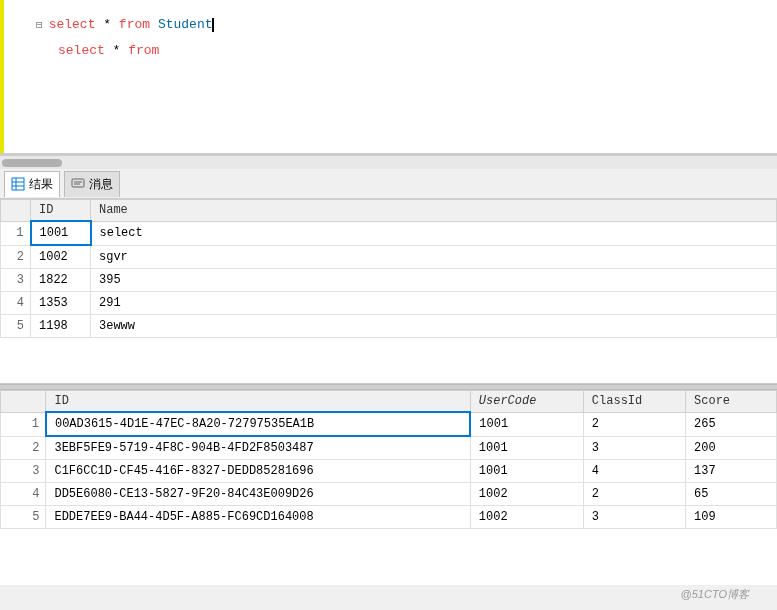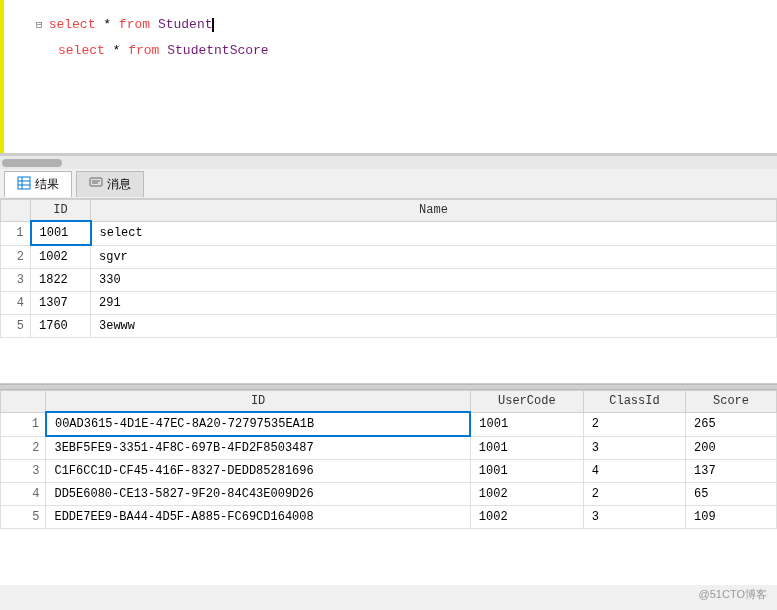--- a/index.html
+++ b/index.html
@@ -37,21 +37,21 @@
     .yellow-bar {
       width: 4px;
       background: #e6e600;
       position: absolute;
       left: 0;
       top: 0;
       bottom: 0;
     }
 
     .kw { color: #ef4444; }
-    .tbl { color: #701a75; }
+    .tbl { color: #0369a1; }
     .plain { color: #000000; }
 
     .cursor {
       display: inline-block;
       width: 2px;
       height: 14px;
       background: #000;
       vertical-align: middle;
       margin-left: 0px;
     }
@@ -78,22 +78,23 @@
       border-bottom: 1px solid #cccccc;
       display: flex;
       align-items: center;
       height: 30px;
       padding: 0 4px;
       gap: 4px;
     }
 
     .tab {
       display: flex;
+      align-items: center;
       gap: 4px;
-      padding: 4px 12px;
+      padding: 4px 6px;
       background: #e0e0e0;
       border: 1px solid #bbbbbb;
       border-bottom: none;
       cursor: pointer;
       font-size: 12px;
       font-family: 'Microsoft YaHei', sans-serif;
     }
 
     .tab.active {
       background: #ffffff;
@@ -128,21 +129,21 @@
       font-family: 'Consolas', 'Courier New', monospace;
     }
 
     table thead tr {
       background: #f0f0f0;
     }
 
     table thead th {
       border: 1px solid #d0d0d0;
       padding: 3px 8px;
-      text-align: center;
+      text-align: left;
       font-weight: normal;
       color: #333;
       font-size: 12px;
     }
 
     table tbody tr {
       background: #ffffff;
     }
 
     table tbody td {
@@ -161,24 +162,25 @@
     }
 
     .selected-cell {
       border: 2px solid #0078d7 !important;
     }
 
     
     .watermark {
       position: fixed;
       bottom: 8px;
-      right: 10px;
+      right: 28px;
       color: #999;
       font-size: 11px;
       font-family: Arial, sans-serif;
+      font-style: italic;
     }
 
     .divider-bar {
       height: 6px;
       background: #d0d0d0;
       border-top: 1px solid #bbbbbb;
       border-bottom: 1px solid #bbbbbb;
     }
   </style>
 </head>
@@ -197,21 +199,20 @@
       <span class="tbl">Student</span>
         <span class="cursor"></span>
     </div>
 
     <div class="sql-line" style="margin-top:4px;">
       <span style="margin-right:22px;"></span>
       <span class="kw">select</span>
       <span class="plain">&nbsp;*&nbsp;</span>
       <span class="kw">from</span>
       <span class="plain">&nbsp;</span>
-      <span class="tbl">StudetntScore</span>
     </div>
   </div>
 </div>
 
 <div class="scrollbar-h">
   <div class="scrollbar-thumb"></div>
 </div>
 
 <div class="tabs-area">
   <div class="tab active">
@@ -253,60 +254,60 @@
           <td>select</td>
         </tr>
         <tr>
           <td class="row-num">2</td>
           <td>1002</td>
           <td>sgvr</td>
         </tr>
         <tr>
           <td class="row-num">3</td>
           <td>1822</td>
-          <td>330</td>
+          <td>395</td>
         </tr>
         <tr>
           <td class="row-num">4</td>
-          <td>1307</td>
+          <td>1353</td>
           <td>291</td>
         </tr>
         <tr>
           <td class="row-num">5</td>
-          <td>1760</td>
+          <td>1198</td>
           <td>3ewww</td>
         </tr>
       </tbody>
   </table>
 </div>
 
 <div class="divider-bar"></div>
 
 <div class="results-section-2">
   <table>
     <thead>
       <tr>
         <th style="width:30px;"></th>
         <th style="width:280px;">ID</th>
-        <th style="width:70px;">UserCode</th>
+        <th style="width:70px;font-style:italic;">UserCode</th>
         <th style="width:60px;">ClassId</th>
         <th style="width:60px;">Score</th>
       </tr>
     </thead>
     <tbody id="table2-body">
     <tr>
           <td class="row-num">1</td>
           <td class="selected-cell">00AD3615-4D1E-47EC-8A20-72797535EA1B</td>
           <td>1001</td>
           <td>2</td>
           <td>265</td>
         </tr>
         <tr>
           <td class="row-num">2</td>
-          <td>3EBF5FE9-3351-4F8C-697B-4FD2F8503487</td>
+          <td>3EBF5FE9-5719-4F8C-904B-4FD2F8503487</td>
           <td>1001</td>
           <td>3</td>
           <td>200</td>
         </tr>
         <tr>
           <td class="row-num">3</td>
           <td>C1F6CC1D-CF45-416F-8327-DEDD85281696</td>
           <td>1001</td>
           <td>4</td>
           <td>137</td>

